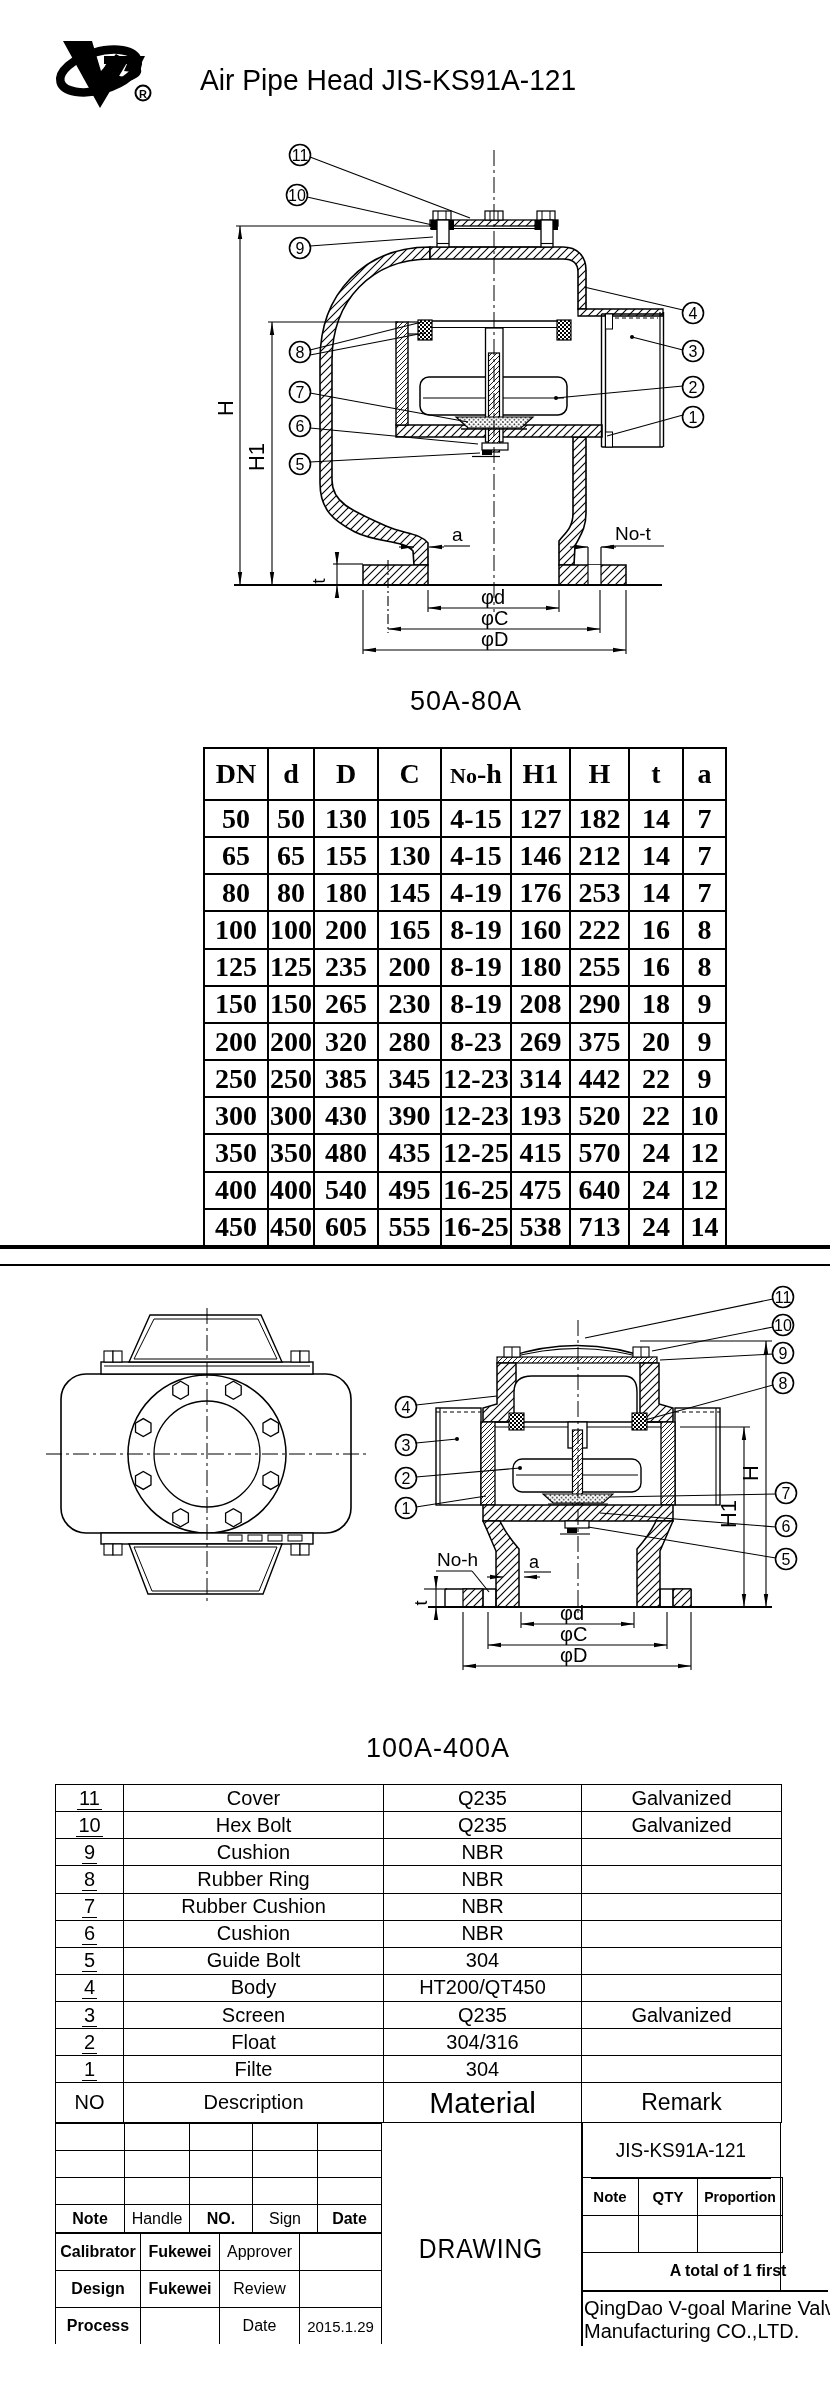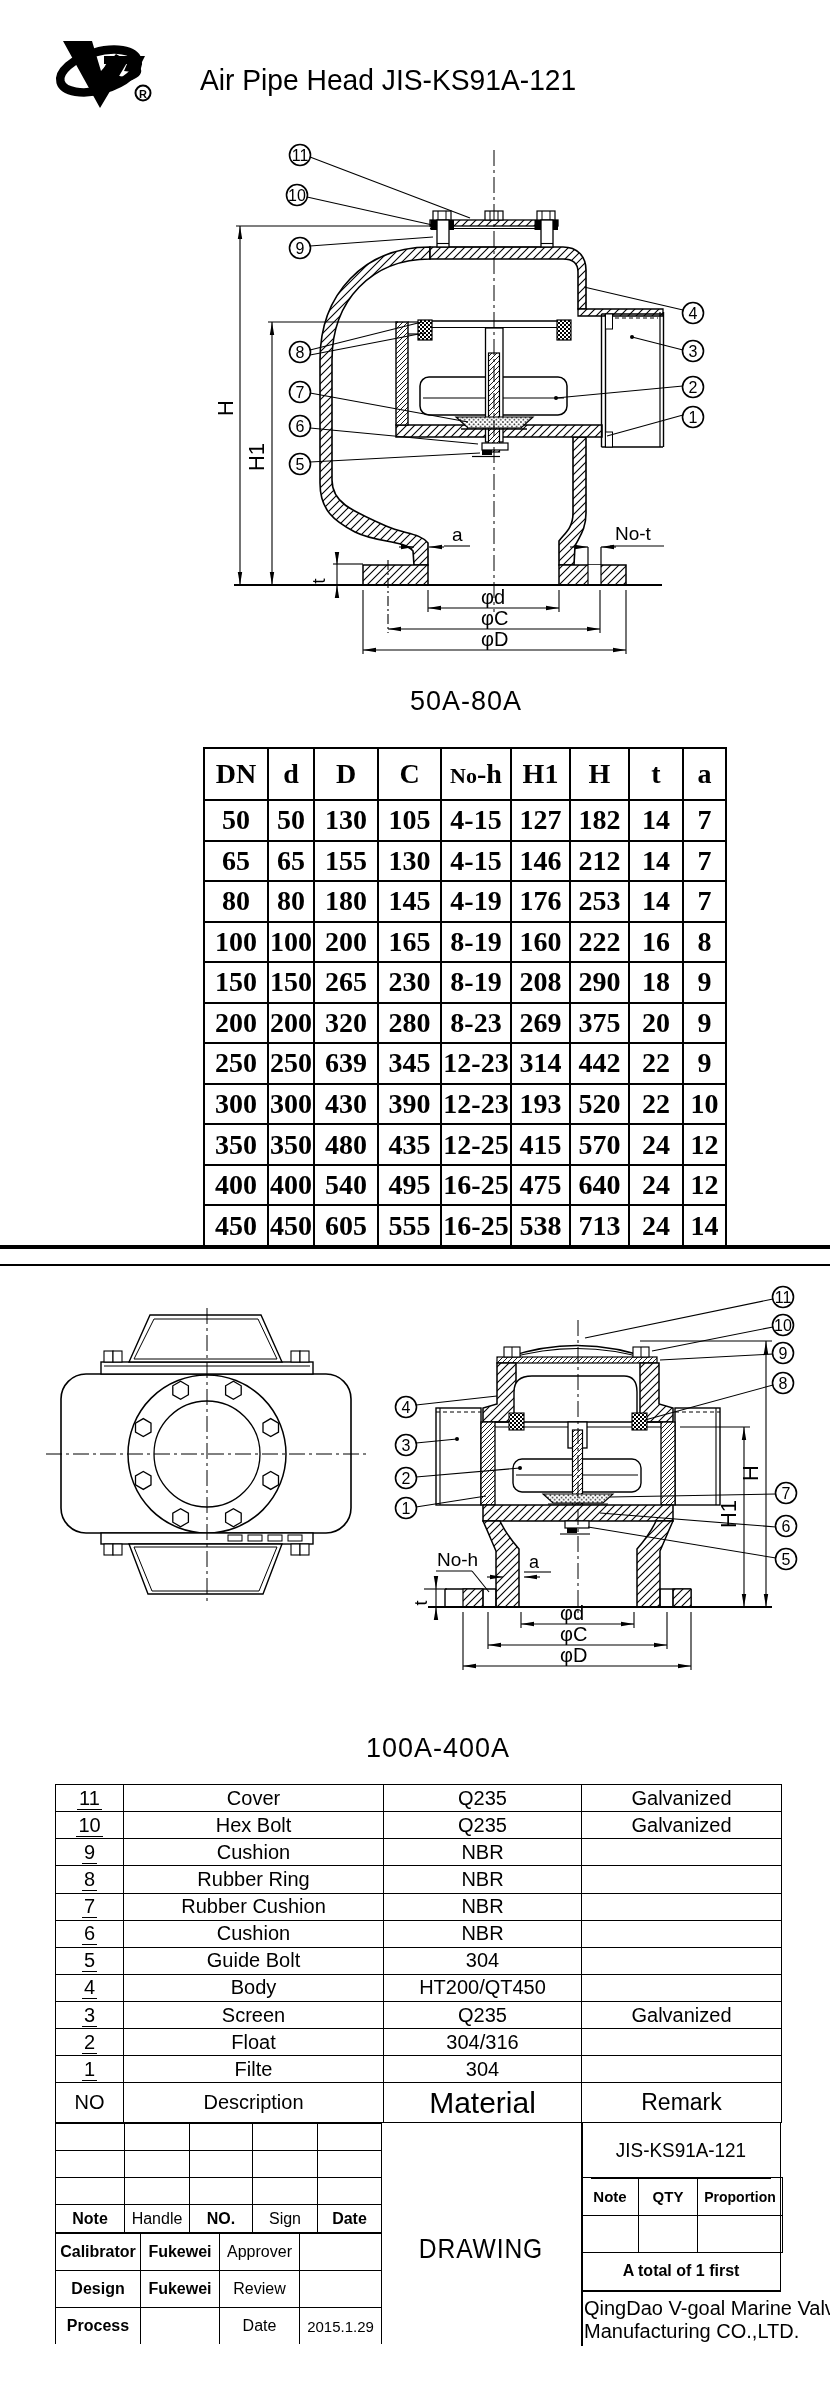--- a/index.html
+++ b/index.html
@@ -13,21 +13,21 @@
 #dimtable td{border:2px solid #000;text-align:center;padding:0;font-size:28px;}
 #dimtable tr.hd td{height:50px;font-size:28px;}
 
 #parts{position:absolute;left:55px;top:1784px;width:726px;height:339px;table-layout:fixed;border-collapse:collapse;}
 #parts td{border:1.5px solid #000;text-align:center;padding:0;font-size:20px;}
 #parts td.num{border-bottom:1px solid #000;}
 #parts .u{border-bottom:1px solid #000;padding:0 2px 0px 2px;}
 
 .tb{position:absolute;border-collapse:collapse;}
 .tb td{border:1.5px solid #000;text-align:center;padding:0;font-size:16px;}
-.b{font-weight:bold;}
+.b{font-weight:bold;padding-left:47px;}
 #tbl-low tr:last-child td{border-bottom:none;}
 #tbl-right td{font-size:16px;}
 </style>
 </head>
 <body>
 <div id="page">
 
 <svg class="abs" style="left:50px;top:30px" width="120" height="85" viewBox="0 0 120 85">
   <g>
     <ellipse cx="49" cy="41" rx="40" ry="19" transform="rotate(-16 49 41)" fill="none" stroke="#000" stroke-width="8.5"></ellipse>
@@ -382,20 +382,31 @@
           <td>100</td>
           <td>200</td>
           <td>165</td>
           <td>8-19</td>
           <td>160</td>
           <td>222</td>
           <td>16</td>
           <td>8</td>
         </tr>
 <tr class="dr">
+          <td>125</td>
+          <td>125</td>
+          <td>235</td>
+          <td>200</td>
+          <td>8-19</td>
+          <td>180</td>
+          <td>255</td>
+          <td>16</td>
+          <td>8</td>
+        </tr>
+<tr class="dr">
           <td>150</td>
           <td>150</td>
           <td>265</td>
           <td>230</td>
           <td>8-19</td>
           <td>208</td>
           <td>290</td>
           <td>18</td>
           <td>9</td>
         </tr>
@@ -406,21 +417,21 @@
           <td>280</td>
           <td>8-23</td>
           <td>269</td>
           <td>375</td>
           <td>20</td>
           <td>9</td>
         </tr>
 <tr class="dr">
           <td>250</td>
           <td>250</td>
-          <td>639</td>
+          <td>385</td>
           <td>345</td>
           <td>12-23</td>
           <td>314</td>
           <td>442</td>
           <td>22</td>
           <td>9</td>
         </tr>
 <tr class="dr">
           <td>300</td>
           <td>300</td>

